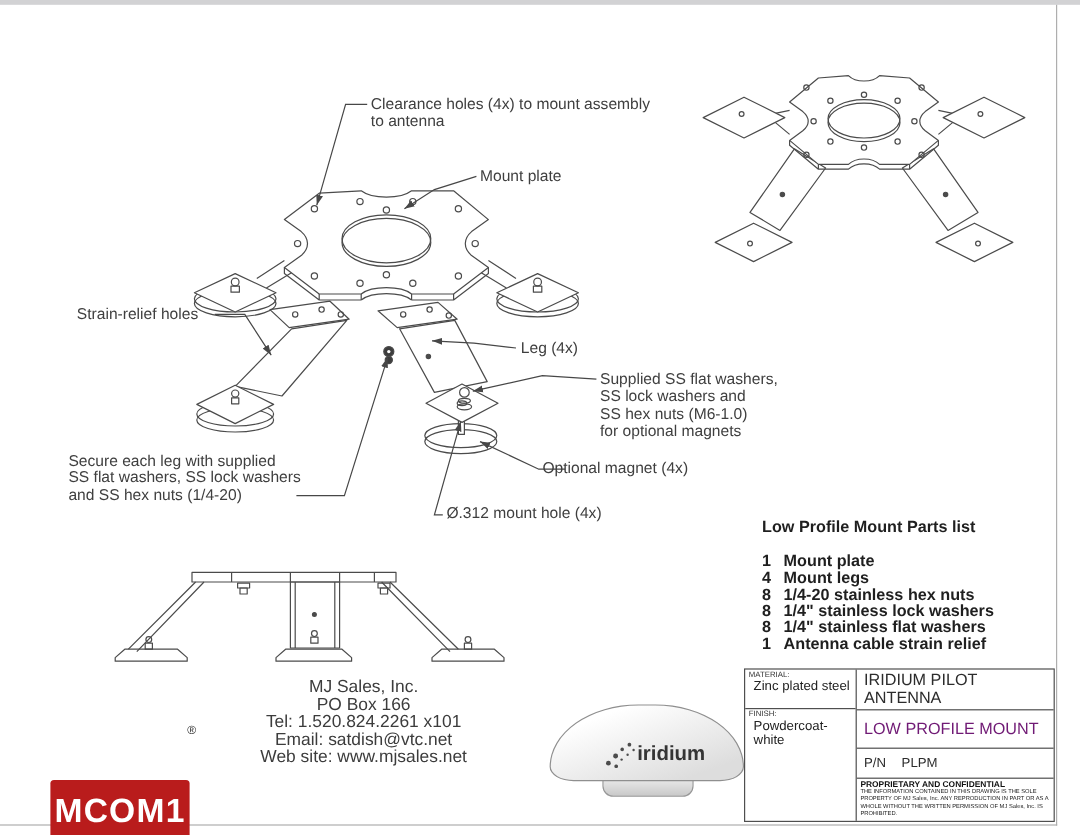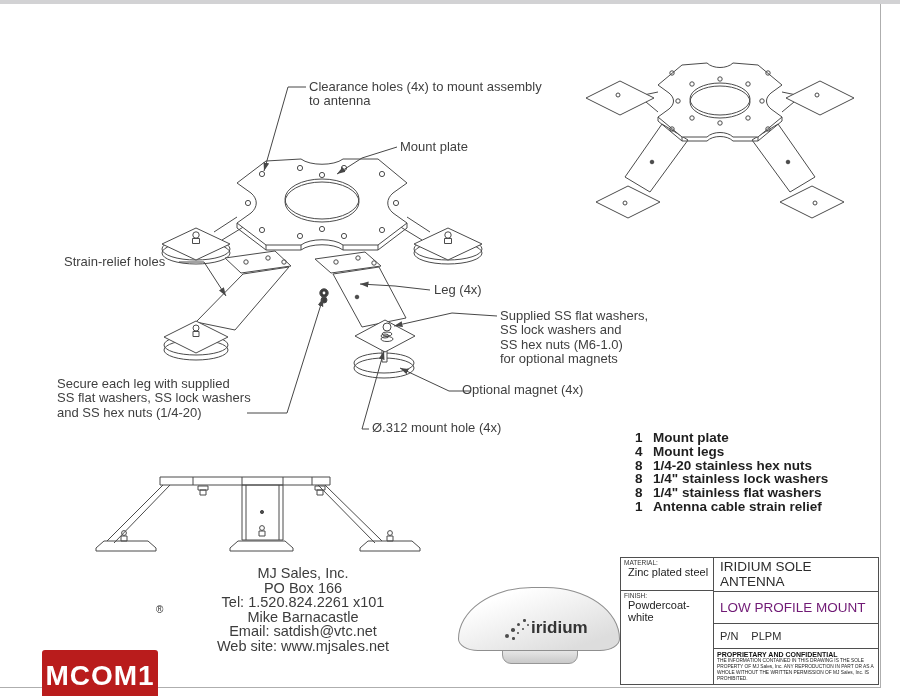--- a/index.html
+++ b/index.html
@@ -228,24 +228,25 @@
   <div class="lbl" style="left:400px;top:140px;">Mount plate</div>
   <div class="lbl" style="left:64px;top:255px;">Strain-relief holes</div>
   <div class="lbl" style="left:434px;top:283px;">Leg (4x)</div>
   <div class="lbl" style="left:500px;top:309px;">Supplied SS flat washers,
 SS lock washers and
 SS hex nuts (M6-1.0)
 for optional magnets</div>
   <div class="lbl" style="left:57px;top:377px;">Secure each leg with supplied
 SS flat washers, SS lock washers
 and SS hex nuts (1/4-20)</div>
-  <div class="lbl" style="left:462px;top:383px;text-align:center;">Optional magnet (4x)</div>
+  <div class="lbl" style="left:452px;top:383px;text-align:center;">Optional magnet (4x)</div>
   <div class="lbl" style="left:372px;top:421px;">Ø.312 mount hole (4x)</div>
 
   <div class="parts">
+    <div class="ptitle">Low Profile Mount Parts list</div>
     <div class="prow">
       <span class="qty">1</span>
       <span>Mount plate</span>
     </div>
     <div class="prow">
       <span class="qty">4</span>
       <span>Mount legs</span>
     </div>
     <div class="prow">
       <span class="qty">8</span>
@@ -262,21 +263,20 @@
     <div class="prow">
       <span class="qty">1</span>
       <span>Antenna cable strain relief</span>
     </div>
   </div>
 
   <div class="contact">
     <div>MJ Sales, Inc.</div>
     <div>PO Box 166</div>
     <div>Tel: 1.520.824.2261 x101</div>
-    <div>Mike Barnacastle</div>
     <div>Email: satdish@vtc.net</div>
     <div>Web site: www.mjsales.net</div>
   </div>
 
   <div class="mcom1">
     <span>MCOM1</span>
   </div>
   <div class="mcom1reg">®</div>
 
   <div class="domebase"></div>
@@ -296,21 +296,21 @@
       <div class="matcell">
         <div class="slabel">MATERIAL:</div>
         <div class="svalue">Zinc plated steel</div>
       </div>
       <div class="fincell">
         <div class="slabel">FINISH:</div>
         <div class="svalue">Powdercoat-white</div>
       </div>
     </div>
     <div class="tright">
-      <div class="trow1">IRIDIUM SOLE ANTENNA</div>
+      <div class="trow1">IRIDIUM PILOT ANTENNA</div>
       <div class="trow2">LOW PROFILE MOUNT</div>
       <div class="trow3">
         <span>P/N</span>
         <span>PLPM</span>
       </div>
       <div class="trow4">
         <div class="proptitle">PROPRIETARY AND CONFIDENTIAL</div>
         <div class="proptext">THE INFORMATION CONTAINED IN THIS DRAWING IS THE SOLE PROPERTY OF MJ Sales, Inc.  ANY REPRODUCTION IN PART OR AS A WHOLE WITHOUT THE WRITTEN PERMISSION OF MJ Sales, Inc. IS PROHIBITED.</div>
       </div>
     </div>

